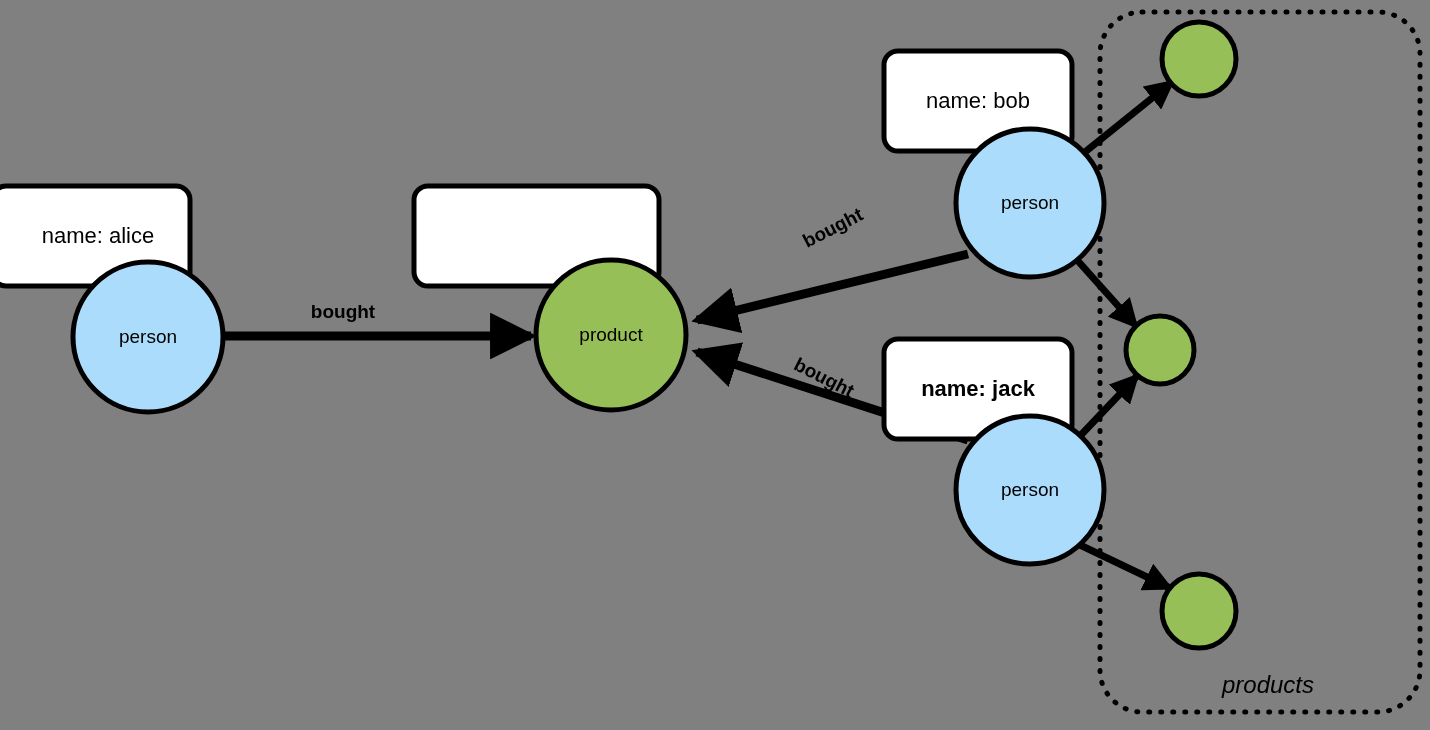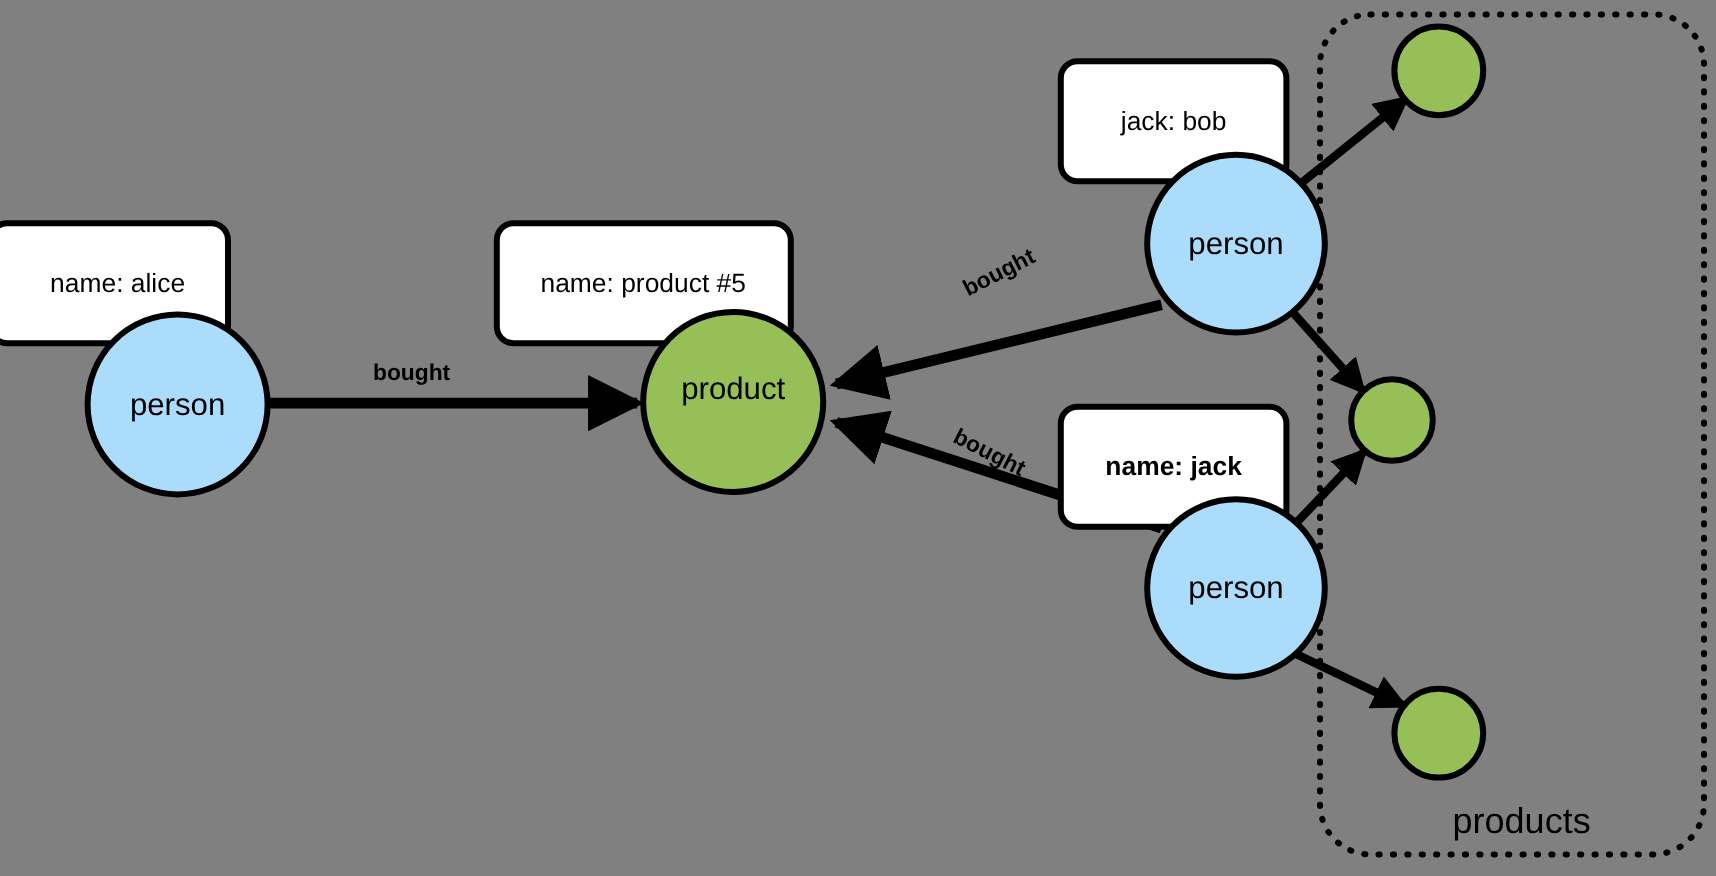--- a/index.html
+++ b/index.html
@@ -18,21 +18,21 @@
   #graph-svg {
     position: absolute;
     left: 0;
     top: 0;
     width: 1430px;
     height: 730px;
   }
   .node-label {
     position: absolute;
     color: #000000;
-    font-size: 26px;
+    font-size: 19px;
     font-family: "Liberation Sans", sans-serif;
     white-space: nowrap;
     transform: translate(-50%, -50%);
     pointer-events: none;
   }
   .prop-box-text {
     position: absolute;
     color: #000000;
     font-size: 22px;
     font-family: "Liberation Sans", sans-serif;
@@ -44,24 +44,25 @@
     color: #000000;
     font-size: 19px;
     font-weight: bold;
     font-family: "Liberation Sans", sans-serif;
     white-space: nowrap;
     transform-origin: 50% 50%;
   }
   .group-label {
     position: absolute;
     color: #000000;
-    font-size: 30px;
+    font-size: 24px;
     font-family: "Liberation Sans", sans-serif;
     white-space: nowrap;
     transform: translate(-50%, -50%);
+    font-style: italic;
   }
 </style>
 </head>
 <body>
 
 <div id="canvas">
 
   <svg id="graph-svg" viewBox="0 0 1430 730" xmlns="http://www.w3.org/2000/svg">
     <defs>
       <marker id="arrowThick" viewBox="0 0 12 12" refX="10.5" refY="6" markerWidth="5.2" markerHeight="5.2" orient="auto-start-reverse">
@@ -96,26 +97,25 @@
     <circle cx="148" cy="337" r="75" fill="#ACDCFB" stroke="#000000" stroke-width="5"></circle>
     <circle cx="611" cy="335" r="75" fill="#97BF57" stroke="#000000" stroke-width="5"></circle>
     <circle cx="1030" cy="203" r="74" fill="#ACDCFB" stroke="#000000" stroke-width="5"></circle>
     <circle cx="1030" cy="490" r="74" fill="#ACDCFB" stroke="#000000" stroke-width="5"></circle>
     <circle cx="1199" cy="59" r="37" fill="#97BF57" stroke="#000000" stroke-width="5"></circle>
     <circle cx="1160" cy="350" r="34" fill="#97BF57" stroke="#000000" stroke-width="5"></circle>
     <circle cx="1199" cy="611" r="37" fill="#97BF57" stroke="#000000" stroke-width="5"></circle>
   </svg>
 
   <div class="prop-box-text" style="left:98px; top:236px;">name: alice</div>
-  <div class="prop-box-text" style="left:536px; top:236px;">name: product #5</div>
-  <div class="prop-box-text" style="left:978px; top:101px;">jack: bob</div>
+  <div class="prop-box-text" style="left:978px; top:101px;">name: bob</div>
   <div class="prop-box-text" style="left:978px; top:389px;font-weight:bold;">name: jack</div>
 
   <div class="node-label" style="left:148px; top:337px;">person</div>
-  <div class="node-label" style="left:611px; top:324px;">product</div>
+  <div class="node-label" style="left:611px; top:335px;">product</div>
   <div class="node-label" style="left:1030px; top:203px;">person</div>
   <div class="node-label" style="left:1030px; top:490px;">person</div>
 
   <div class="edge-label" style="left:343px; top:312px; transform:translate(-50%,-50%) rotate(0deg);">bought</div>
   <div class="edge-label" style="left:833px; top:228px; transform:translate(-50%,-50%) rotate(-27deg);">bought</div>
   <div class="edge-label" style="left:824px; top:378px; transform:translate(-50%,-50%) rotate(27deg);">bought</div>
 
   <div class="group-label" style="left:1268px; top:685px;">products</div>
 
 </div>

